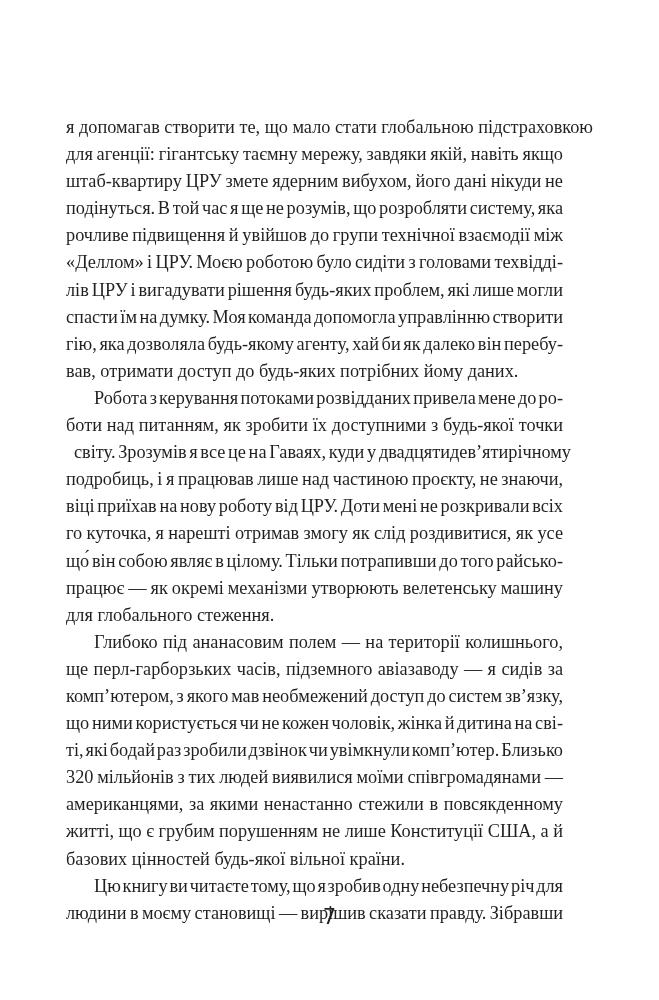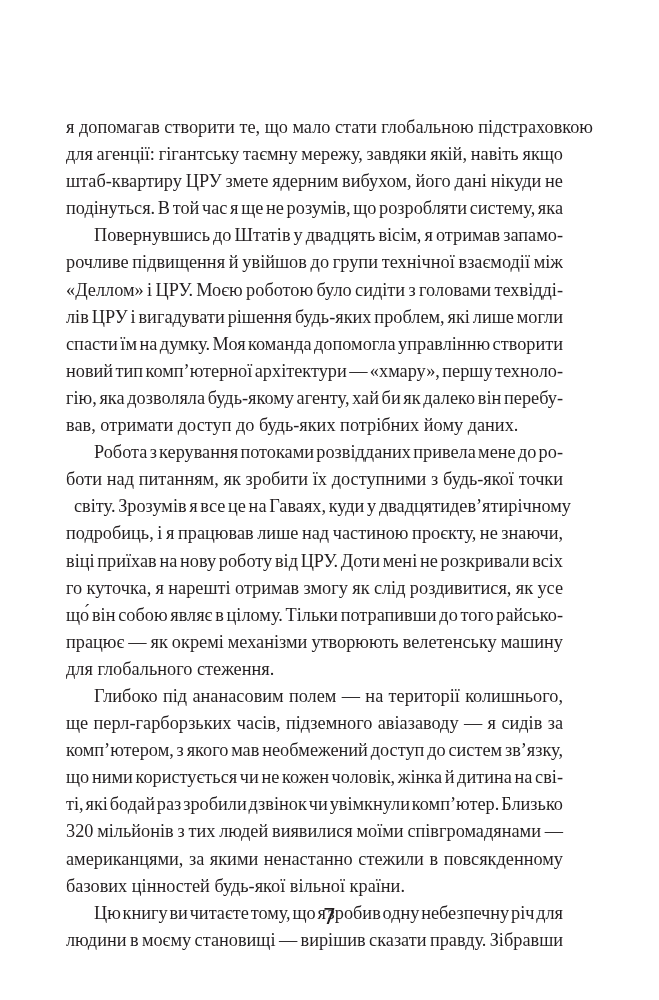--- a/index.html
+++ b/index.html
@@ -56,26 +56,24 @@
 <div class="page">
 
   <div class="para">
     <span class="line"><span style="white-space: nowrap;">я допомагав створити те, що мало стати глобальною підстраховкою</span></span>
     <span class="line"><span style="white-space: nowrap; word-spacing: -0.783203px;">для агенції: гігантську таємну мережу, завдяки якій, навіть якщо</span></span>
     <span class="line"><span style="white-space: nowrap; word-spacing: -0.693359px;">штаб-квартиру ЦРУ змете ядерним вибухом, його дані нікуди не</span></span>
     <span class="line"><span style="white-space: nowrap; word-spacing: -1.89915px;">подінуться. В той час я ще не розумів, що розробляти систему, яка</span></span>
   </div>
 
   <div class="para">
-    <span class="line" style="padding-left:28px;"><span style="white-space: nowrap; word-spacing: -1.5293px;">Повернувшись до Штатів у двадцять вісім, я отримав запамо-</span></span>
     <span class="line"><span style="white-space: nowrap; word-spacing: -0.808594px;">рочливе підвищення й увійшов до групи технічної взаємодії між</span></span>
     <span class="line"><span style="white-space: nowrap; word-spacing: -1.2066px;">«Деллом» і ЦРУ. Моєю роботою було сидіти з головами техвідді-</span></span>
     <span class="line"><span style="white-space: nowrap; word-spacing: -1.67188px;">лів ЦРУ і вигадувати рішення будь-яких проблем, які лише могли</span></span>
     <span class="line"><span style="white-space: nowrap; word-spacing: -2.0957px;">спасти їм на думку. Моя команда допомогла управлінню створити</span></span>
-    <span class="line"><span style="white-space: nowrap; word-spacing: -2.16741px;">новий тип комп’ютерної архітектури — «хмару», першу техноло-</span></span>
     <span class="line"><span style="white-space: nowrap; word-spacing: -1.9125px;">гію, яка дозволяла будь-якому агенту, хай би як далеко він перебу-</span></span>
     <span class="line last">вав, отримати доступ до будь-яких потрібних йому даних.</span>
   </div>
 
   <div class="para">
     <span class="line" style="padding-left:28px;"><span style="white-space: nowrap; word-spacing: -2.31055px;">Робота з керування потоками розвідданих привела мене до ро-</span></span>
     <span class="line"><span style="white-space: nowrap; word-spacing: 0px;">боти над питанням, як зробити їх доступними з будь-якої точки</span></span>
     <span class="line"><span style="white-space: nowrap; word-spacing: -1.88889px; margin-left: 8px;">світу. Зрозумів я все це на Гаваях, куди у двадцятидев’ятирічному</span></span>
     <span class="line"><span style="white-space: nowrap; word-spacing: -0.975694px;">подробиць, і я працював лише над частиною проєкту, не знаючи,</span></span>
     <span class="line"><span style="white-space: nowrap; word-spacing: -1.85511px;">віці приїхав на нову роботу від ЦРУ. Доти мені не розкривали всіх</span></span>
@@ -86,20 +84,21 @@
   </div>
 
   <div class="para">
     <span class="line" style="padding-left:28px;"><span style="white-space: nowrap; word-spacing: 0px;">Глибоко під ананасовим полем — на території колишнього,</span></span>
     <span class="line"><span style="white-space: nowrap; word-spacing: 0px;">ще перл-гарборзьких часів, підземного авіазаводу — я сидів за</span></span>
     <span class="line"><span style="white-space: nowrap; word-spacing: -1.75195px;">комп’ютером, з якого мав необмежений доступ до систем зв’язку,</span></span>
     <span class="line"><span style="white-space: nowrap; word-spacing: -1.91051px;">що ними користується чи не кожен чоловік, жінка й дитина на сві-</span></span>
     <span class="line"><span style="white-space: nowrap; word-spacing: -2.67014px;">ті, які бодай раз зробили дзвінок чи увімкнули комп’ютер. Близько</span></span>
     <span class="line"><span style="white-space: nowrap; word-spacing: -0.792969px;">320 мільйонів з тих людей виявилися моїми співгромадянами —</span></span>
     <span class="line"><span style="white-space: nowrap; word-spacing: 0px;">американцями, за якими ненастанно стежили в повсякденному</span></span>
+    <span class="line"><span style="white-space: nowrap; word-spacing: -0.06875px;">житті, що є грубим порушенням не лише Конституції США, а й</span></span>
     <span class="line last">базових цінностей будь-якої вільної країни.</span>
   </div>
 
   <div class="para">
     <span class="line" style="padding-left:28px;"><span style="white-space: nowrap; word-spacing: -2.80824px; font-family: Liberation Serif, serif;">Цю книгу ви читаєте тому, що я зробив одну небезпечну річ для</span></span>
     <span class="line"><span style="white-space: nowrap; word-spacing: -1.18359px;">людини в моєму становищі — вирішив сказати правду. Зібравши</span></span>
   </div>
 
 </div>
 

